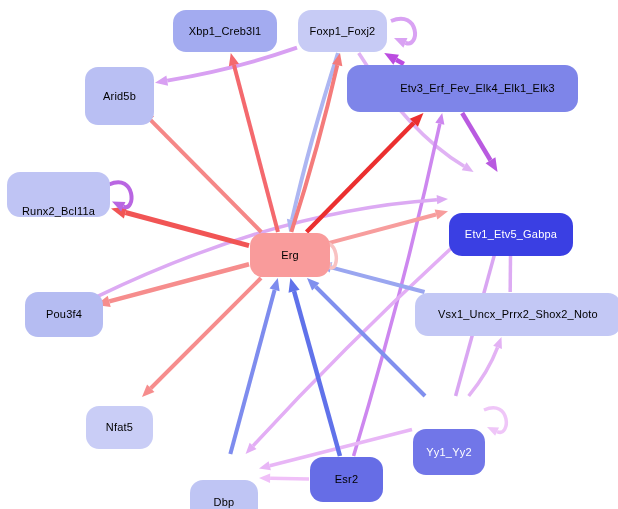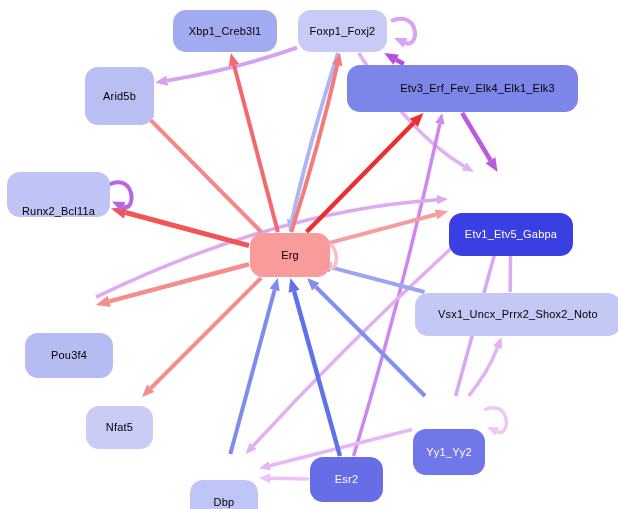--- a/index.html
+++ b/index.html
@@ -151,32 +151,32 @@
       </div>
       <div class="node" style="left: 7px; top: 172px; width: 103px; height: 45px; background: rgb(191, 196, 244); color: rgb(0, 0, 0); align-items: flex-end;">
         <span>Runx2_Bcl11a</span>
       </div>
       <div class="node" style="left: 449px; top: 173px; width: 124px; height: 43px; background: rgb(58, 63, 227); color: rgb(255, 255, 255); margin-top: 40px;">
         <span>Etv1_Etv5_Gabpa</span>
       </div>
       <div class="node" style="left: 250px; top: 233px; width: 80px; height: 44px; background: rgb(249, 155, 155); color: rgb(0, 0, 0);">
         <span>Erg</span>
       </div>
-      <div class="node" style="left: 25px; top: 292px; width: 88px; height: 45px; background: rgb(181, 188, 242); color: rgb(0, 0, 0); margin-top: 41px;">
+      <div class="node" style="left: 25px; top: 292px; width: 78px; height: 45px; background: rgb(181, 188, 242); color: rgb(0, 0, 0);">
         <span>Pou3f4</span>
       </div>
       <div class="node" style="left: 407px; top: 293px; width: 206px; height: 43px; background: rgb(195, 200, 245); color: rgb(0, 0, 0); margin-left: 8px;">
         <span>Vsx1_Uncx_Prrx2_Shox2_Noto</span>
       </div>
       <div class="node" style="left: 86px; top: 398px; width: 67px; height: 43px; background: rgb(201, 205, 246); color: rgb(0, 0, 0); margin-top: 8px;">
         <span>Nfat5</span>
       </div>
       <div class="node" style="left: 413px; top: 397px; width: 72px; height: 46px; background: rgb(113, 118, 232); color: rgb(255, 255, 255); margin-top: 32px;">
         <span>Yy1_Yy2</span>
       </div>
       <div class="node" style="left: 190px; top: 480px; width: 68px; height: 45px; background: rgb(191, 197, 244); color: rgb(0, 0, 0);">
         <span>Dbp</span>
       </div>
-      <div class="node" style="left: 310px; top: 457px; width: 73px; height: 45px; background: rgb(102, 109, 230); color: #ffffff;">
+      <div class="node" style="left: 310px; top: 457px; width: 73px; height: 45px; background: rgb(102, 109, 230); color: #000000;">
         <span>Esr2</span>
       </div>
     </div>
 </div>
 
 </body></html>

